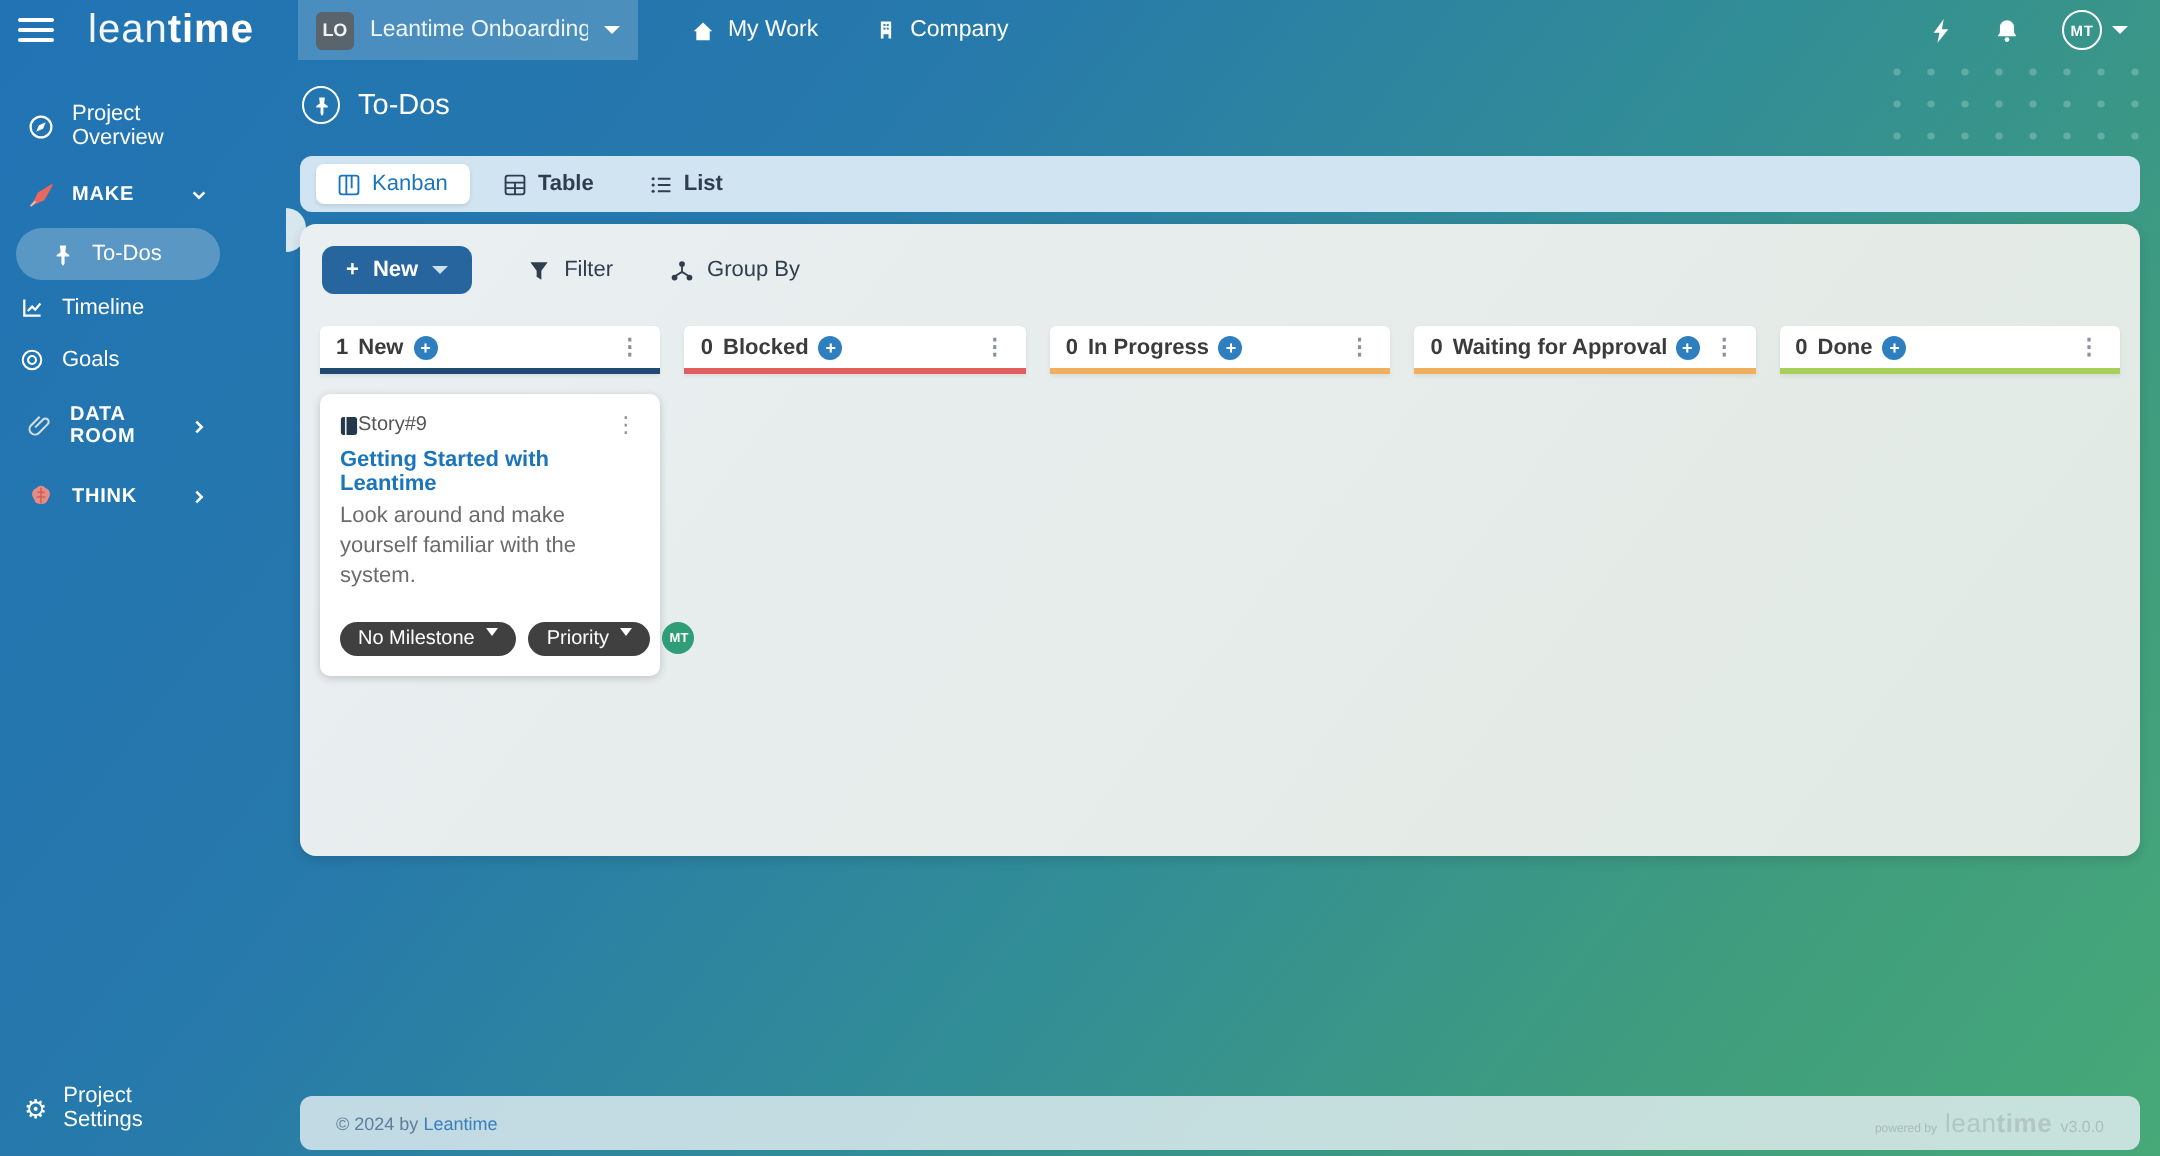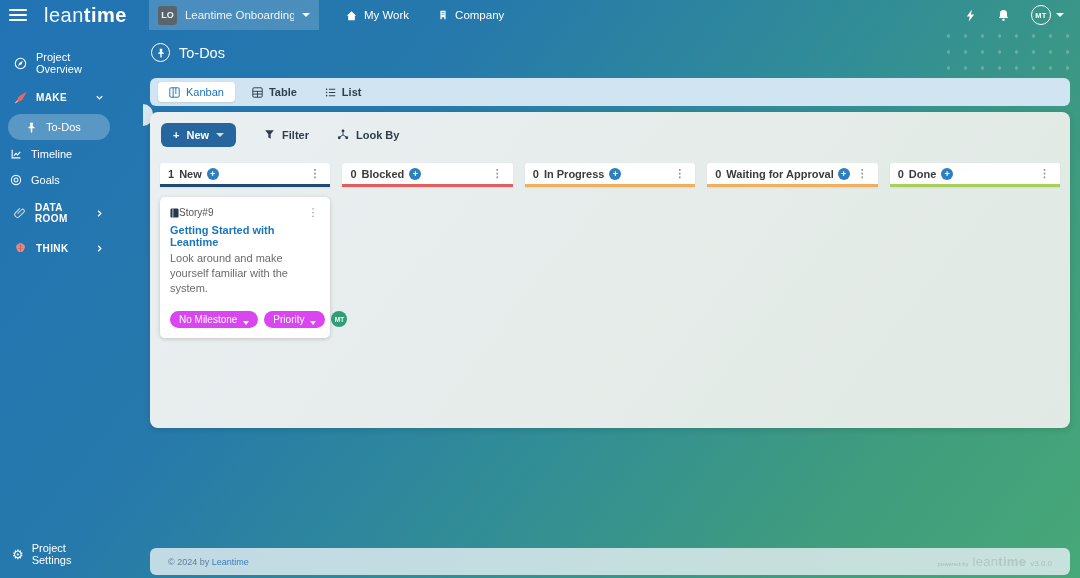--- a/index.html
+++ b/index.html
@@ -61,38 +61,38 @@
   .tab { display:flex; align-items:center; gap:6px; font-size:11px; color:#2e3e4e; font-weight:600;
     padding:4px 11px; border-radius:4px; cursor:pointer; }
   .tab.active { background:#fff; color:#1b75bb; font-weight:normal; box-shadow:0 1px 2px rgba(0,0,0,0.1); }
   .panel { position:absolute; left:0; top:82px; width:920px; height:316px; border-radius:8px;
     background:linear-gradient(128deg,#eaeff2 0%,#e5ece9 55%,#e0e9e4 100%);
     box-shadow:0 2px 6px rgba(0,0,0,0.12); }
   .toolbar { display:flex; align-items:center; gap:28px; padding:11px 0 9px 11px; }
   .btn-new { background:#26659d; color:#fff; font-size:11px; font-weight:bold; padding:6px 12px;
     border-radius:6px; display:flex; align-items:center; gap:7px; cursor:pointer; border:none; }
   .btn-new .caret { border-top-color:#cfe0ee; }
-  .tool { display:flex; align-items:flex-start; gap:7px; font-size:11px; font-weight:700; color:#2e3e4e; cursor:pointer; }
+  .tool { display:flex; align-items:flex-end; gap:7px; font-size:11px; font-weight:400; color:#2e3e4e; cursor:pointer; }
   .board { display:flex; gap:12px; padding:7px 10px 0 10px; align-items:flex-start; }
   .column { flex:1; min-width:0; }
   .col-header { background:#fff; height:24px; border-radius:3px 3px 0 0; border-bottom:3px solid #999;
     display:flex; align-items:center; gap:5px; padding:0 8px; font-size:11px; font-weight:bold; color:#3b3b3b;
     box-shadow:0 1px 2px rgba(0,0,0,0.07); }
   .col-header .lbl { white-space:nowrap; overflow:hidden; }
   .plus-badge { width:12px; height:12px; border-radius:50%; background:#2e7fc0; color:#fff; flex:none;
     font-size:9px; font-weight:bold; display:flex; align-items:center; justify-content:center; cursor:pointer; }
   .kebab { margin-left:auto; color:#8a9199; font-size:11px; cursor:pointer; padding:0 2px; }
   .card { margin-top:10px; background:#fff; border-radius:5px; box-shadow:0 1px 4px rgba(0,0,0,0.18);
     padding:9px 10px 10px 10px; cursor:pointer; }
   .card-top { display:flex; align-items:center; gap:0; font-size:10px; color:#555; }
   .card-title { color:#1b75bb; font-weight:bold; font-size:11px; margin-top:5px; }
   .card-desc { color:#6b6b6b; font-size:11px; line-height:1.35; margin-top:3px; }
   .card-foot { display:flex; align-items:center; gap:6px; margin-top:15px; }
-  .pill { background:#d946ef; color:#fff; font-size:10px; padding:3px 9px; border-radius:10px;
-    display:flex; align-items:flex-end; gap:6px; cursor:pointer; white-space:nowrap; }
+  .pill { background:#404040; color:#fff; font-size:10px; padding:3px 9px; border-radius:10px;
+    display:flex; align-items:flex-start; gap:6px; cursor:pointer; white-space:nowrap; }
   .pill .caret { border-top-color:#fff; border-left-width:3.5px; border-right-width:3.5px; }
   .avatar-sm { margin-left:auto; width:16px; height:16px; border-radius:50%; background:#2f9e77; color:#fff;
     font-size:6.5px; font-weight:bold; display:flex; align-items:center; justify-content:center; flex:none; }
   
   .footer { position:absolute; left:0; top:518px; width:920px; height:27px; background:rgba(228,238,241,0.82);
     border-radius:6px; display:flex; align-items:center; padding:0 18px; }
   .copyright { font-size:9px; color:#5e7e9c; }
   .copyright a { color:#3a7fba; text-decoration:none; cursor:pointer; }
   .footer-brand { margin-left:auto; display:flex; align-items:baseline; gap:4px; color:#9fb2ae; }
   .powered { font-size:6px; opacity:0.8; }
@@ -309,21 +309,21 @@
         </div>
         <div class="tool">
           <span>
               <svg width="12" height="11" viewBox="0 0 14 13">
                 <circle cx="7" cy="2.4" r="1.7" fill="#2e3e4e"></circle>
                 <circle cx="2.6" cy="10.4" r="1.7" fill="#2e3e4e"></circle>
                 <circle cx="11.4" cy="10.4" r="1.7" fill="#2e3e4e"></circle>
                 <path d="M7 4v3M7 7L3.3 9.3M7 7l3.7 2.3" stroke="#2e3e4e" stroke-width="1.1"></path>
               </svg>
             </span>
-          <span>Look By</span>
+          <span>Group By</span>
         </div>
       </div>
 
       <div class="board">
 
         <div class="column">
           <div class="col-header" style="border-bottom-color: rgb(31, 75, 114);">
             <span>1</span>
             <span class="lbl">New</span>
             <span class="plus-badge">+</span>

